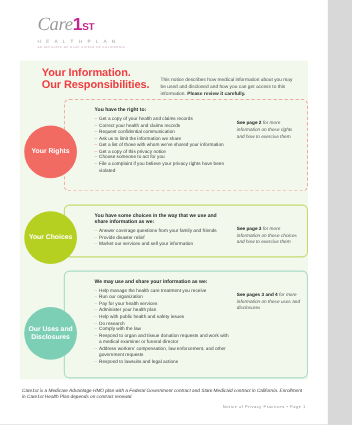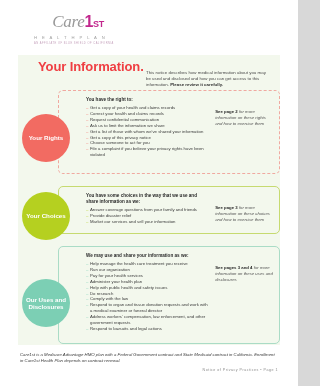--- a/index.html
+++ b/index.html
@@ -25,21 +25,20 @@
     left: 34px;
     top: 13px;
     width: 70px;
   }
   .logo-main {
     font-family: "Liberation Serif", serif;
     font-size: 17px;
     line-height: 17px;
     white-space: nowrap;
     letter-spacing: -0.3px;
-    text-align: right;
   }
   .logo-care {
     font-style: italic;
     color: #9a9a9a;
     font-size: 17px;
   }
   .logo-one {
     color: #c2278d;
     font-family: "Liberation Sans", sans-serif;
     font-weight: bold;
@@ -84,21 +83,21 @@
   .hdr {
     position: absolute;
     left: 38px;
     top: 62px;
     width: 240px;
     display: flex;
     align-items: flex-start;
   }
   .hdr-title {
     color: #ef3e42;
-    font-size: 13px;
+    font-size: 10px;
     line-height: 10.5px;
     font-weight: bold;
     width: 108px;
     letter-spacing: -0.1px;
   }
   .hdr-desc {
     color: #4b4b4b;
     font-size: 4.4px;
     line-height: 6.2px;
     width: 125px;
@@ -217,20 +216,21 @@
     </div>
     <div class="logo-sub">H E A L T H   P L A N</div>
     <div class="logo-tag">AN AFFILIATE OF BLUE SHIELD OF CALIFORNIA</div>
   </div>
 
   <div class="tint"></div>
 
   <div class="hdr">
     <div class="hdr-title">
       <div>Your Information.</div>
+      <div>Our Responsibilities.</div>
     </div>
     <div class="hdr-desc">
       <span>This notice describes how medical information about you may be used and disclosed and how you can get access to this information. </span><b>Please review it carefully.</b>
     </div>
   </div>
 
   <div id="sections-host">
       <div class="section">
         <div class="card" style="top: 90px; height: 84px; border-color: rgb(240, 169, 160);">
           <div class="card-inner">

